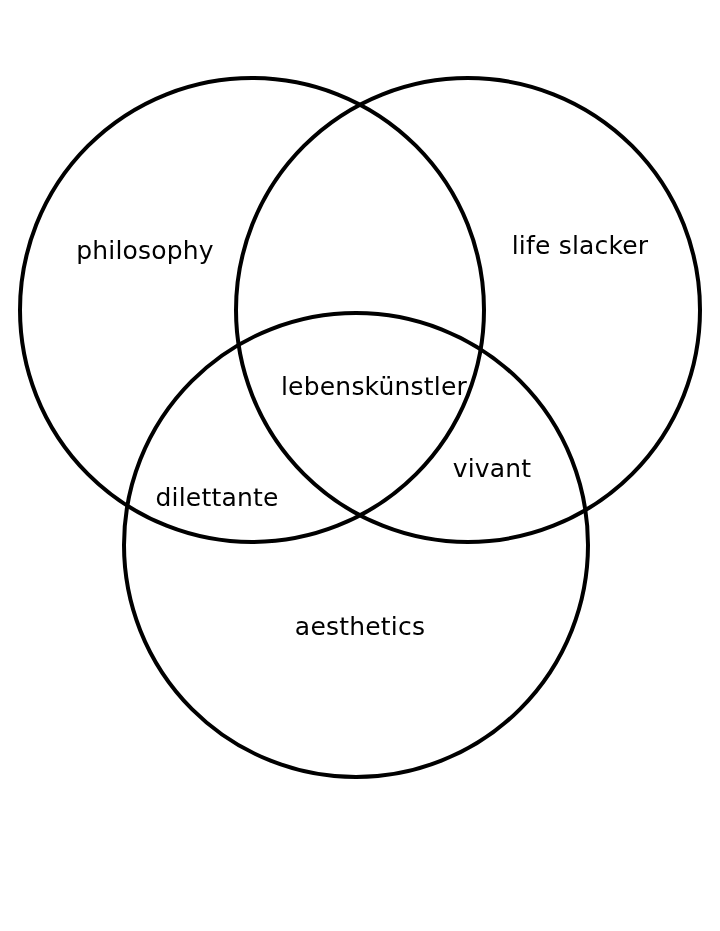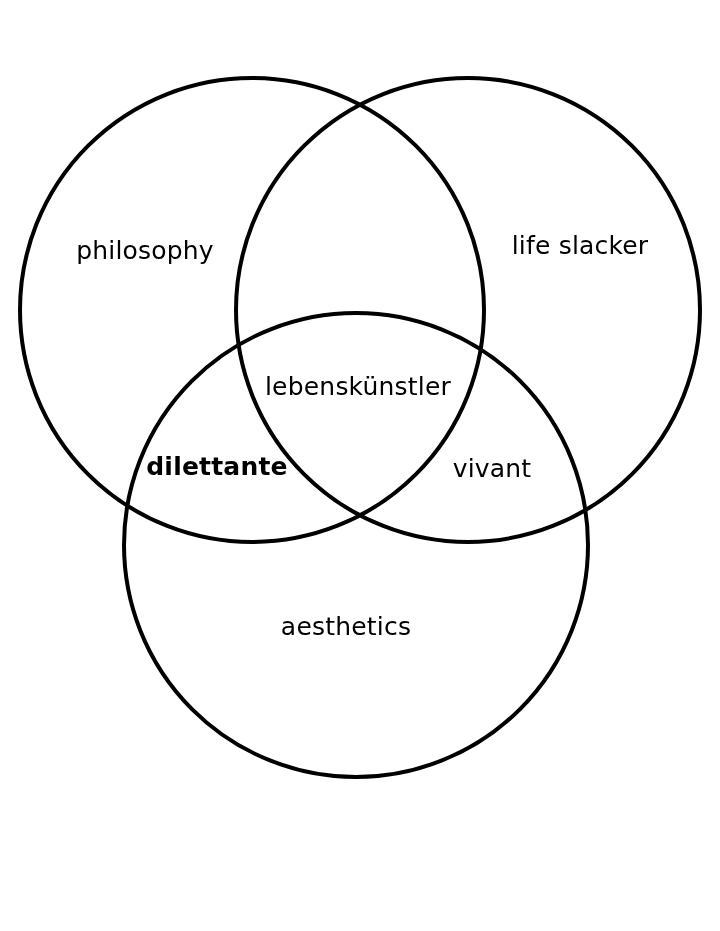--- a/index.html
+++ b/index.html
@@ -37,22 +37,22 @@
   <svg class="venn-svg" width="720" height="931" viewBox="0 0 720 931">
     <circle cx="252" cy="310" r="232" fill="none" stroke="#000000" stroke-width="4"></circle>
     <circle cx="468" cy="310" r="232" fill="none" stroke="#000000" stroke-width="4"></circle>
     <circle cx="356" cy="545" r="232" fill="none" stroke="#000000" stroke-width="4"></circle>
   </svg>
 
   <div class="venn-label" style="left:145px; top:250px;">philosophy</div>
 
   <div class="venn-label" style="left:580px; top:245px;">life slacker</div>
 
-  <div class="venn-label" style="left:346px; top:626px;">aesthetics</div>
+  <div class="venn-label" style="left:360px; top:626px;">aesthetics</div>
 
 
-  <div class="venn-label" style="left:217px; top:466px;font-weight:bold;">dilettante</div>
+  <div class="venn-label" style="left:217px; top:497px;">dilettante</div>
 
   <div class="venn-label" style="left:492px; top:468px;">vivant</div>
 
-  <div class="venn-label" style="left:358px; top:386px;text-align:right;">lebenskünstler</div>
+  <div class="venn-label" style="left:374px; top:386px;text-align:right;">lebenskünstler</div>
 
 </div>
 
 </body></html>

